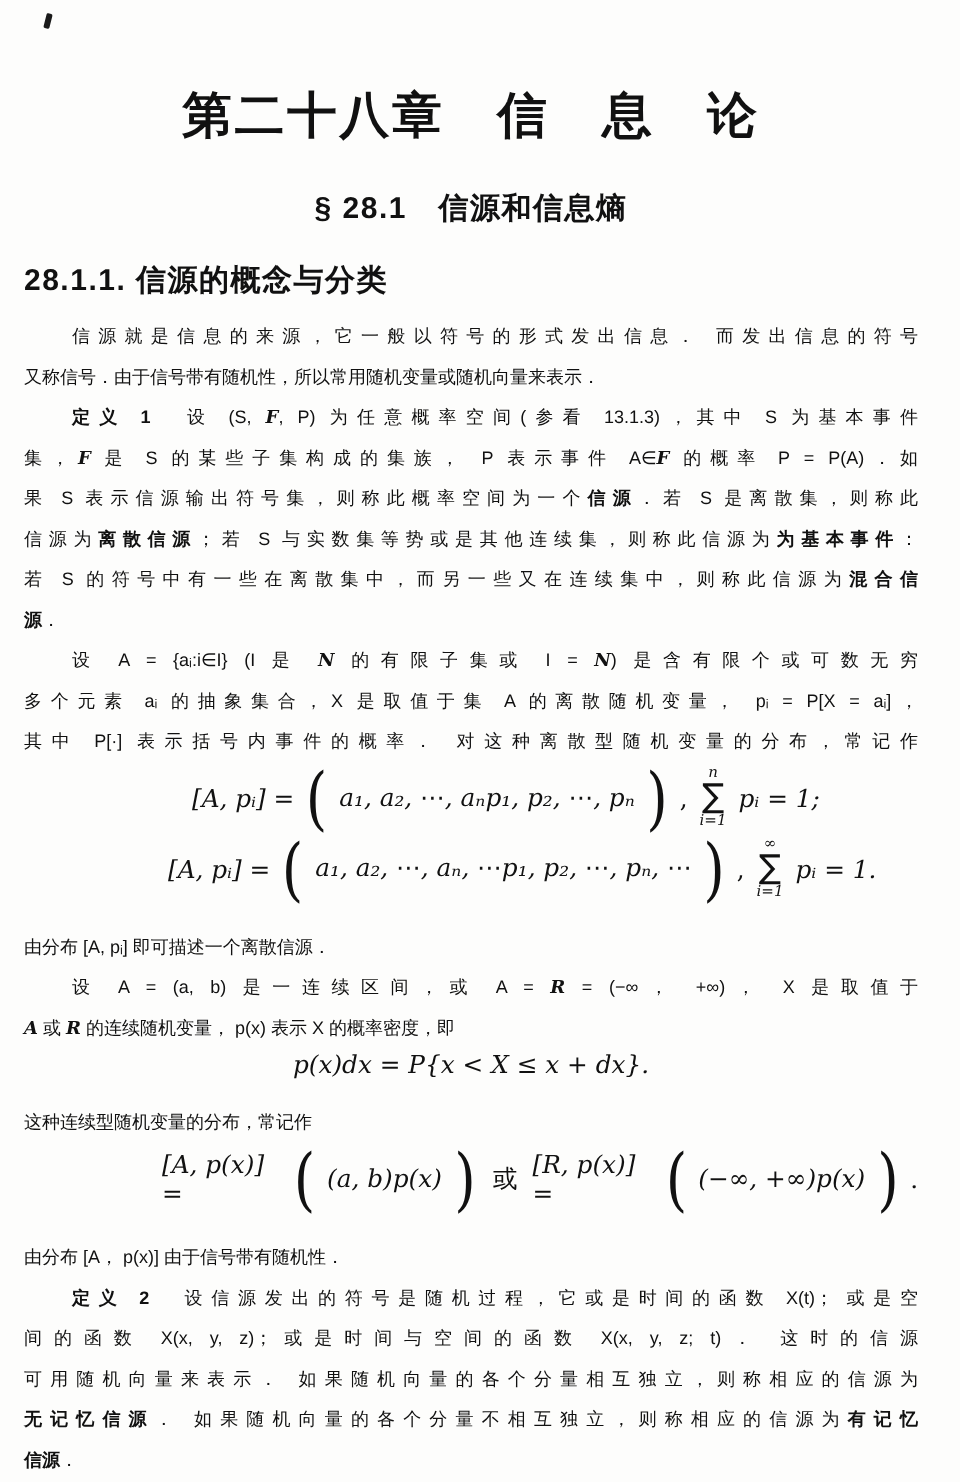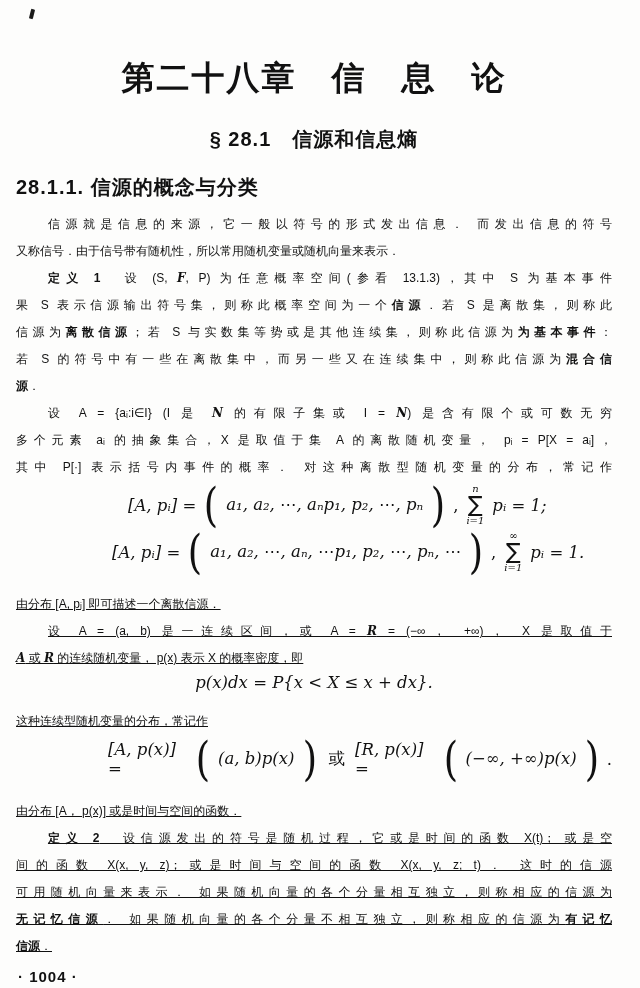--- a/index.html
+++ b/index.html
@@ -21,21 +21,21 @@
   }
   .section-title{
     margin:32px 0 0 0;text-align:center;
     font-size:20px;font-weight:700;letter-spacing:1px;line-height:1.1;
   }
   .subsection-title{
     margin:26px 0 0 0;text-align:left;
     font-size:20px;font-weight:600;letter-spacing:1px;line-height:1.1;
   }
   .lines{margin-top:13px;}
-  .lines.tight{margin-top:16px;text-decoration:underline;}
+  .lines.tight{margin-top:16px;}
   .line{
     font-size:12px;line-height:27px;
     text-align:justify;text-align-last:justify;
     white-space:normal;
   }
   .line.indent{text-indent:32px;}
   .line.short{text-align:left;text-align-last:left;}
   .s-b{font-weight:700;}
   .s-bi{font-weight:700;font-style:italic;font-family:"DejaVu Serif",serif;}
   .s-f{font-weight:700;font-style:italic;font-family:"DejaVu Serif",serif;}
@@ -72,20 +72,21 @@
   <h1 class="chapter-title">第二十八章　信　息　论</h1>
 
   <h2 class="section-title">§ 28.1　信源和信息熵</h2>
 
   <h3 class="subsection-title">28.1.1. 信源的概念与分类</h3>
 
   <div id="blockA" class="lines">
       <div class="line indent"><span>信源就是信息的来源，它一般以符号的形式发出信息． 而发出信息的符号</span></div>
       <div class="line short"><span>又称信号．由于信号带有随机性，所以常用随机变量或随机向量来表示．</span></div>
       <div class="line indent"><span class="s-b">定义 1</span><span>　设 (S, </span><span class="s-f">F</span><span>, P) 为任意概率空间(参看 13.1.3)，其中 S 为基本事件</span></div>
+      <div class="line"><span>集，</span><span class="s-f">F</span><span> 是 S 的某些子集构成的集族， P 表示事件 A∈</span><span class="s-f">F</span><span> 的概率 P = P(A)．如</span></div>
       <div class="line"><span>果 S 表示信源输出符号集，则称此概率空间为一个</span><span class="s-b">信源</span><span>．若 S 是离散集，则称此</span></div>
       <div class="line"><span>信源为</span><span class="s-b">离散信源</span><span>；若 S 与实数集等势或是其他连续集，则称此信源为</span><span class="s-b">为基本事件</span><span>：</span></div>
       <div class="line"><span>若 S 的符号中有一些在离散集中，而另一些又在连续集中，则称此信源为</span><span class="s-b">混合信</span></div>
       <div class="line short"><span class="s-b">源</span><span>．</span></div>
       <div class="line indent"><span>设 A = {aᵢ:i∈I} (I 是 </span><span class="s-bi">N</span><span> 的有限子集或 I = </span><span class="s-bi">N</span><span>) 是含有限个或可数无穷</span></div>
       <div class="line"><span>多个元素 aᵢ 的抽象集合，X 是取值于集 A 的离散随机变量， pᵢ = P[X = aᵢ]，</span></div>
       <div class="line"><span>其中 P[·] 表示括号内事件的概率． 对这种离散型随机变量的分布，常记作</span></div>
     </div>
 
   <div class="formula" style="margin-left:112px">
@@ -149,21 +150,21 @@
     <span class="paren">(</span>
     <span class="mcol center">
       <span class="mrow">(−∞, +∞)</span>
       <span class="mrow">p(x)</span>
     </span>
     <span class="paren">)</span>
     <span class="plain">.</span>
   </div>
 
   <div id="blockD" class="lines tight">
-      <div class="line short"><span>由分布 [A， p(x)] 或是时间与空间的函数．</span></div>
+      <div class="line short"><span>由分布 [A， p(x)] 由于信号带有随机性．</span></div>
       <div class="line indent"><span class="s-b">定义 2</span><span>　设信源发出的符号是随机过程，它或是时间的函数 X(t)； 或是空</span></div>
       <div class="line"><span>间的函数 X(x, y, z)；或是时间与空间的函数 X(x, y, z; t)． 这时的信源</span></div>
       <div class="line"><span>可用随机向量来表示． 如果随机向量的各个分量相互独立，则称相应的信源为</span></div>
       <div class="line"><span class="s-b">无记忆信源</span><span>． 如果随机向量的各个分量不相互独立，则称相应的信源为</span><span class="s-b">有记忆</span></div>
       <div class="line short"><span class="s-b">信源</span><span>．</span></div>
     </div>
 
   <div class="pageno">· 1004 ·</div>
 
 </div>

